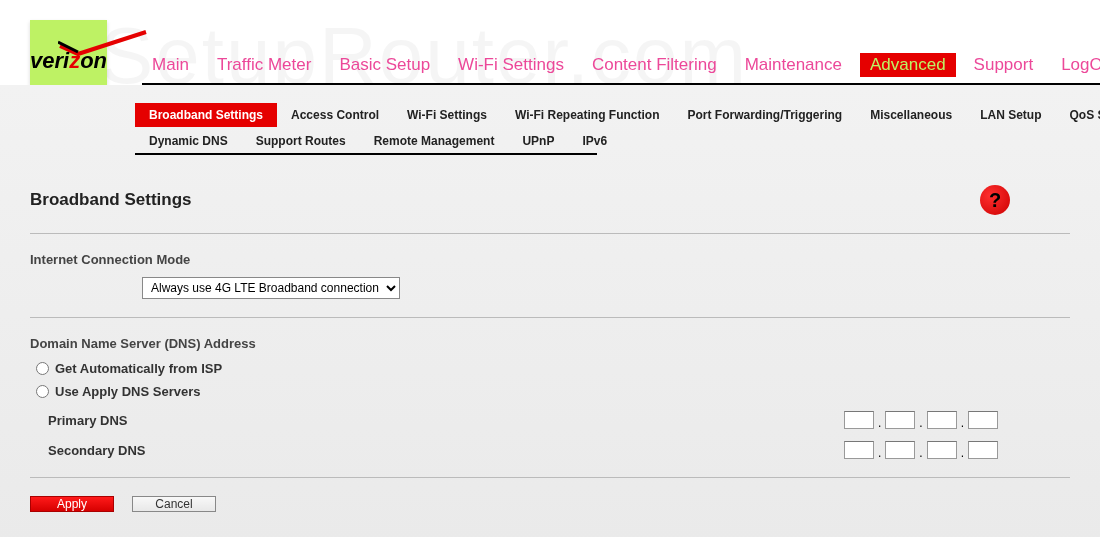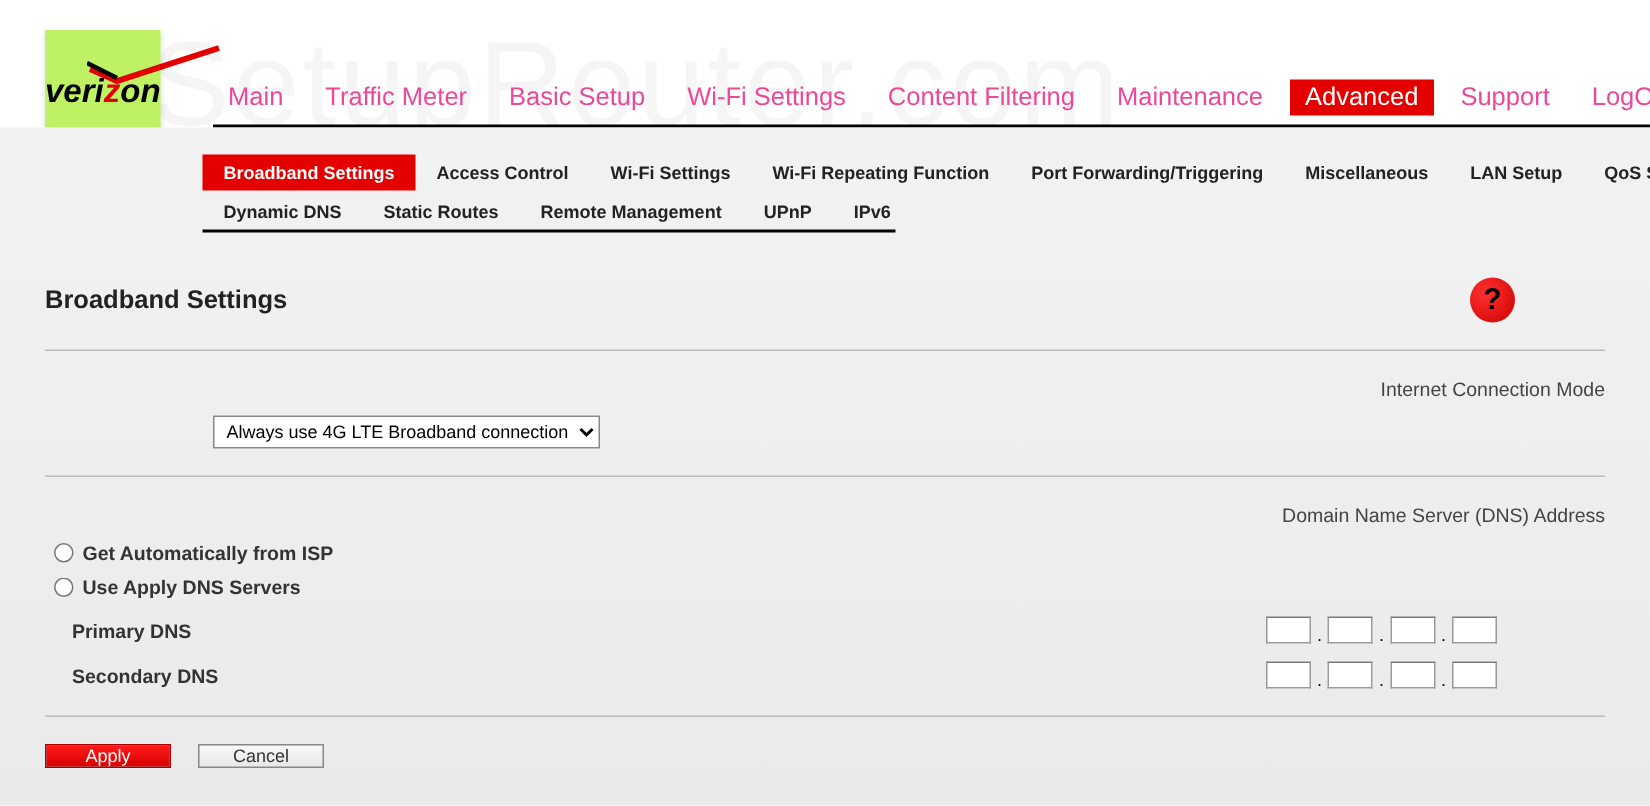--- a/index.html
+++ b/index.html
@@ -64,21 +64,21 @@
     .top-nav-item {
       font-size: 17px;
       color: #ec4899;
       padding: 2px 10px;
       margin-right: 8px;
       cursor: pointer;
       white-space: nowrap;
     }
     .top-nav-item.active {
       background: #e50000;
-      color: #ffffff;
+      color: #bef264;
     }
     .sub-area {
       background: linear-gradient(#f2f2f2, #eaeaea);
       padding: 18px 30px 30px 30px;
       position: relative;
       z-index: 1;
     }
     .sub-nav {
       display: flex;
       flex-wrap: wrap;
@@ -128,24 +128,23 @@
       margin-right: 60px;
     }
     .hr {
       height: 1px;
       background: linear-gradient(to bottom, #ccc, #fff);
       border-top: 1px solid #bbb;
       margin: 18px 0;
     }
     .section-label {
       font-size: 13px;
-      font-weight: normal;
+      font-weight: bold;
       color: #444;
       margin-bottom: 10px;
-      text-align: right;
     }
     .connection-row {
       margin-left: 112px;
       margin-bottom: 8px;
     }
     select.conn-select {
       font-size: 12px;
       padding: 2px 4px;
       border: 1px solid #888;
       background: #fff;
@@ -254,21 +253,21 @@
       <div class="sub-nav-item">Access Control</div>
       <div class="sub-nav-item">Wi-Fi Settings</div>
       <div class="sub-nav-item">Wi-Fi Repeating Function</div>
       <div class="sub-nav-item">Port Forwarding/Triggering</div>
       <div class="sub-nav-item">Miscellaneous</div>
       <div class="sub-nav-item">LAN Setup</div>
       <div class="sub-nav-item">QoS Setup</div>
     </div>
     <div class="sub-nav-row2" style="display:flex;">
       <div class="sub-nav-item">Dynamic DNS</div>
-      <div class="sub-nav-item">Static Routes</div>
+      <div class="sub-nav-item">Support Routes</div>
       <div class="sub-nav-item">Remote Management</div>
       <div class="sub-nav-item">UPnP</div>
       <div class="sub-nav-item">IPv6</div>
     </div>
   </div>
 
   <div class="page-title-row">
     <div class="page-title">Broadband Settings</div>
     <div class="help-icon">?</div>
   </div>

